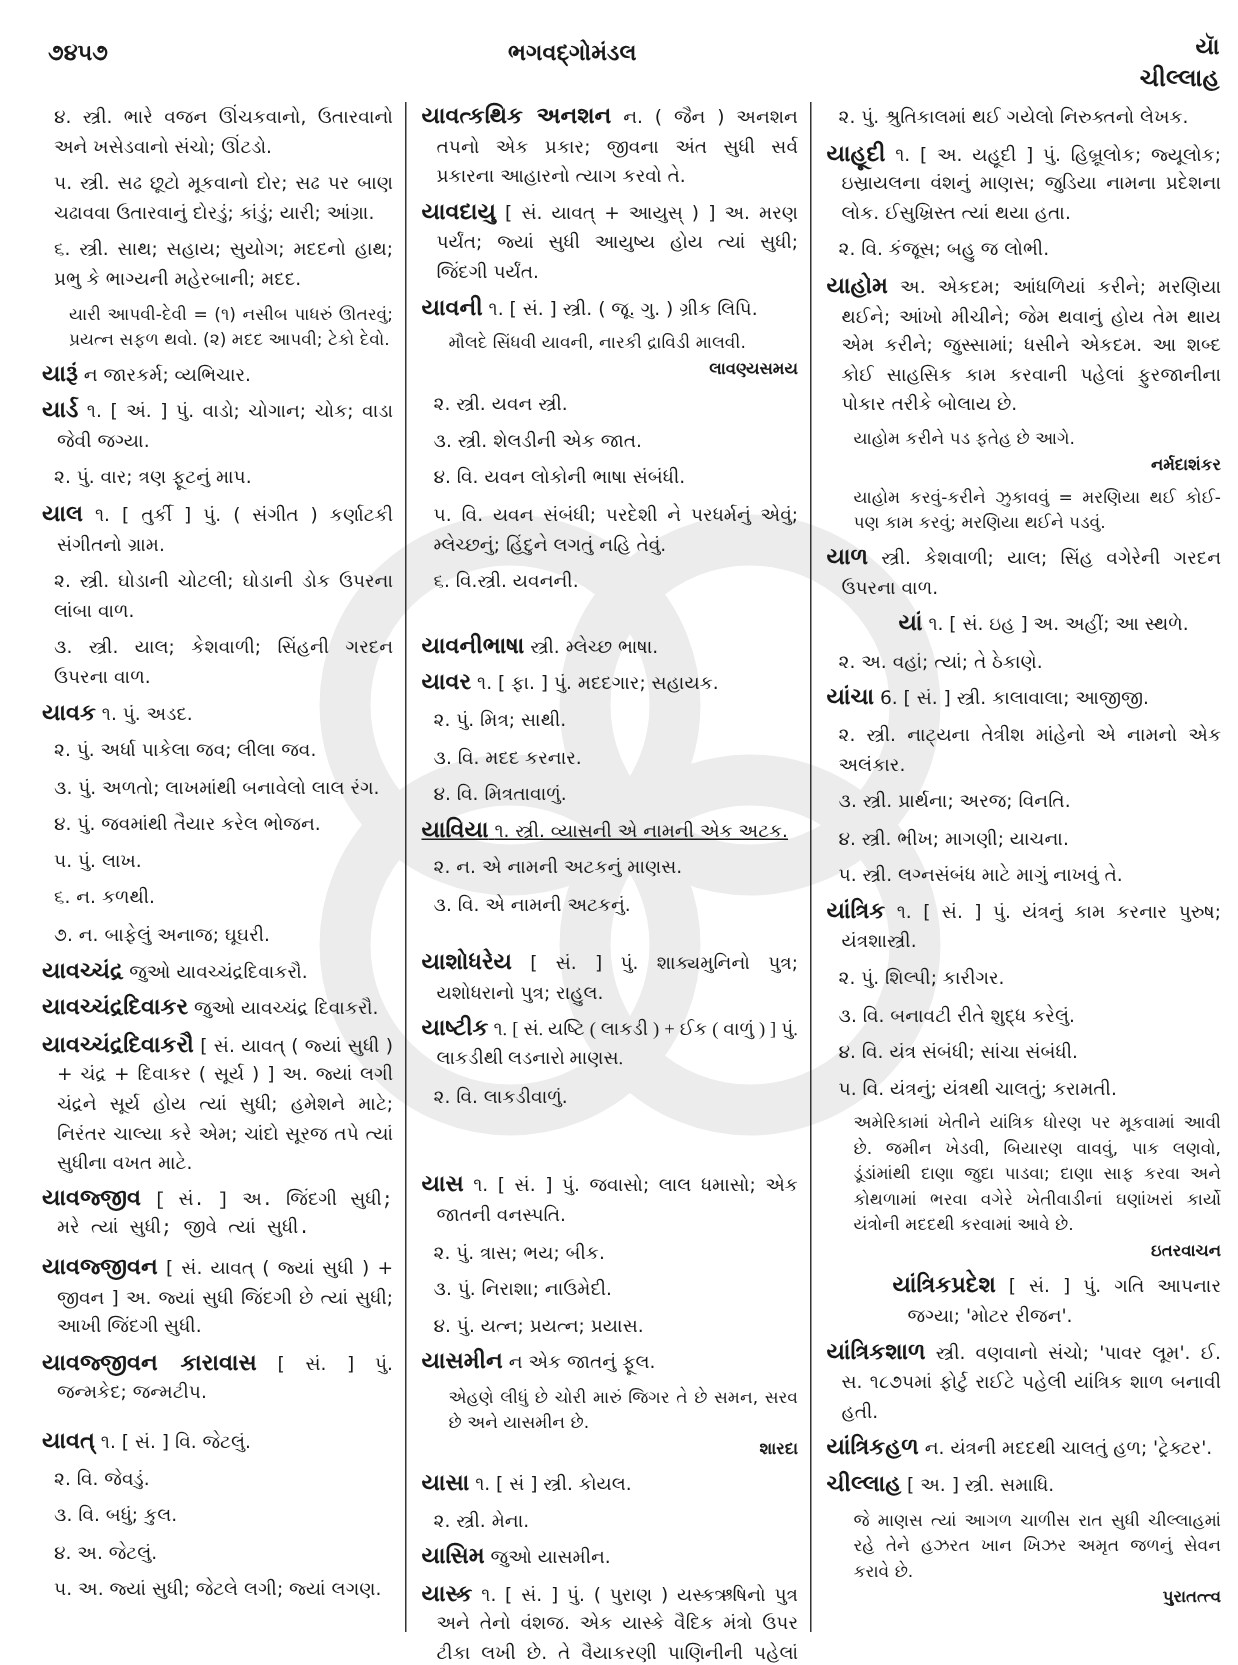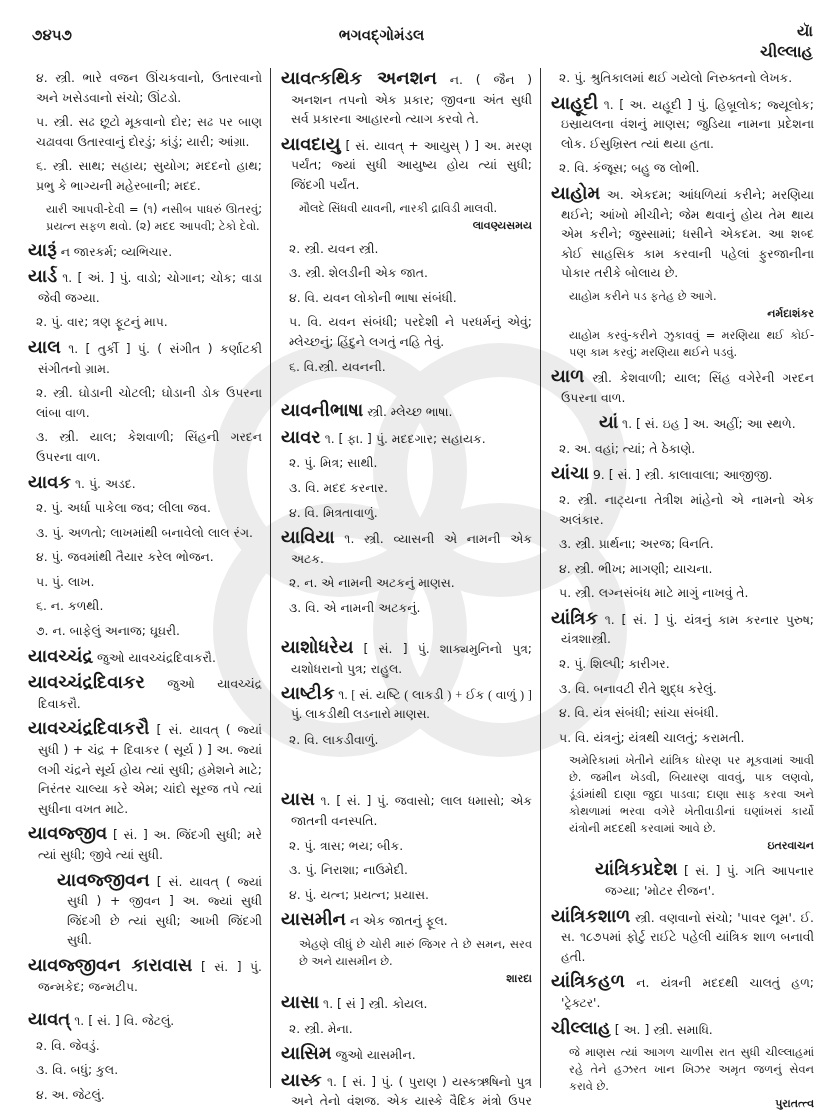--- a/index.html
+++ b/index.html
@@ -16,21 +16,21 @@
   .running-title { position: absolute; left: 0; width: 763px; top: 26px; text-align: center; font-size: 15px; font-weight: bold; }
   .guide-words { position: absolute; right: 22px; top: 22px; text-align: right; font-weight: bold; }
   .guide-words .g1 { font-size: 15px; display: block; }
   .guide-words .g2 { font-size: 16px; display: block; margin-top: 2px; }
   .columns { position: absolute; left: 28px; top: 68px; width: 790px; height: 1020px; display: flex; z-index: 1; }
   .col { box-sizing: border-box; font-size: 12.4px; line-height: 19.6px; }
   .col1 { width: 242px; padding-right: 8px; }
   .col2 { width: 270px; padding: 0 8px 0 10px; border-left: 1.4px solid #333; }
   .col3 { width: 278px; padding: 0 4px 0 10px; border-left: 1.4px solid #333; }
   .entry { margin-bottom: 5px; text-align: justify; }
-  .hw { font-weight: bold; font-size: 18px; }
+  .hw { font-weight: bold; font-size: 15px; }
   .sense { padding-left: 8px; text-indent: 0; }
   .quote { padding-left: 18px; font-size: 11.4px; line-height: 17px; }
   .quote-src { display: block; text-align: right; font-size: 11px; font-weight: bold; }
 </style>
 </head>
 <body>
 
 <svg class="watermark" viewBox="0 0 500 500">
   <g fill="none" stroke="#ececec" stroke-width="34">
     <circle cx="170" cy="170" r="110"></circle>
@@ -64,44 +64,45 @@
       <div class="entry" style="padding-left: 10px; text-indent: -10px;"><span class="hw">યાવક</span> <span>૧. પું. અડદ.</span></div>
       <div class="entry sense">૨. પું. અર્ધા પાકેલા જવ; લીલા જવ.</div>
       <div class="entry sense">૩. પું. અળતો; લાખમાંથી બનાવેલો લાલ રંગ.</div>
       <div class="entry sense">૪. પું. જવમાંથી તૈયાર કરેલ ભોજન.</div>
       <div class="entry sense">૫. પું. લાખ.</div>
       <div class="entry sense">૬. ન. કળથી.</div>
       <div class="entry sense">૭. ન. બાફેલું અનાજ; ઘૂઘરી.</div>
       <div class="entry" style="padding-left: 10px; text-indent: -10px;"><span class="hw">યાવચ્ચંદ્ર</span> <span>જુઓ યાવચ્ચંદ્રદિવાકરૌ.</span></div>
       <div class="entry" style="padding-left: 10px; text-indent: -10px;"><span class="hw">યાવચ્ચંદ્રદિવાકર</span> <span>જુઓ યાવચ્ચંદ્ર દિવાકરૌ.</span></div>
       <div class="entry" style="padding-left: 10px; text-indent: -10px;"><span class="hw">યાવચ્ચંદ્રદિવાકરૌ</span> <span>[ સં. યાવત્ ( જ્યાં સુધી ) + ચંદ્ર + દિવાકર ( સૂર્ય ) ] અ. જ્યાં લગી ચંદ્રને સૂર્ય હોય ત્યાં સુધી; હમેશને માટે; નિરંતર ચાલ્યા કરે એમ; ચાંદો સૂરજ તપે ત્યાં સુધીના વખત માટે.</span></div>
-      <div class="entry" style="padding-left: 10px; text-indent: -10px;"><span class="hw">યાવજ્જીવ</span> <span>[ સં. ] અ. જિંદગી સુધી; મરે ત્યાં સુધી; જીવે ત્યાં સુધી.</span></div>
-      <div class="entry" style="padding-left: 10px; text-indent: -10px; margin-left: 29px;"><span class="hw">યાવજ્જીવન</span> <span>[ સં. યાવત્ ( જ્યાં સુધી ) + જીવન ] અ. જ્યાં સુધી જિંદગી છે ત્યાં સુધી; આખી જિંદગી સુધી.</span></div>
+      <div class="entry" style="padding-left: 10px; text-indent: -10px; font-family: Liberation Mono, monospace;"><span class="hw">યાવજ્જીવ</span> <span>[ સં. ] અ. જિંદગી સુધી; મરે ત્યાં સુધી; જીવે ત્યાં સુધી.</span></div>
+      <div class="entry" style="padding-left: 10px; text-indent: -10px;"><span class="hw">યાવજ્જીવન</span> <span>[ સં. યાવત્ ( જ્યાં સુધી ) + જીવન ] અ. જ્યાં સુધી જિંદગી છે ત્યાં સુધી; આખી જિંદગી સુધી.</span></div>
       <div class="entry" style="padding-left: 10px; text-indent: -10px;"><span class="hw">યાવજ્જીવન કારાવાસ</span> <span>[ સં. ] પું. જન્મકેદ; જન્મટીપ.</span></div>
       <div class="entry" style="padding-left: 10px; text-indent: -10px; margin-top: 13px;"><span class="hw">યાવત્</span> <span>૧. [ સં. ] વિ. જેટલું.</span></div>
       <div class="entry sense">૨. વિ. જેવડું.</div>
       <div class="entry sense">૩. વિ. બધું; કુલ.</div>
       <div class="entry sense">૪. અ. જેટલું.</div>
       <div class="entry sense">૫. અ. જ્યાં સુધી; જેટલે લગી; જ્યાં લગણ.</div>
     </div>
   <div class="col col2">
       <div class="entry" style="padding-left: 10px; text-indent: -10px;"><span class="hw">યાવત્કથિક અનશન</span> <span>ન. ( જૈન ) અનશન તપનો એક પ્રકાર; જીવના અંત સુધી સર્વ પ્રકારના આહારનો ત્યાગ કરવો તે.</span></div>
       <div class="entry" style="padding-left: 10px; text-indent: -10px;"><span class="hw">યાવદાયુ</span> <span>[ સં. યાવત્ + આયુસ્ ) ] અ. મરણ પર્યંત; જ્યાં સુધી આયુષ્ય હોય ત્યાં સુધી; જિંદગી પર્યંત.</span></div>
+      <div class="entry" style="padding-left: 10px; text-indent: -10px;"><span class="hw">યાવની</span> <span>૧. [ સં. ] સ્ત્રી. ( જૂ. ગુ. ) ગ્રીક લિપિ.</span></div>
       <div class="entry quote"><span>મૌલદે સિંધવી યાવની, નારકી દ્રાવિડી માલવી.</span><span class="quote-src">લાવણ્યસમય</span></div>
       <div class="entry sense">૨. સ્ત્રી. યવન સ્ત્રી.</div>
       <div class="entry sense">૩. સ્ત્રી. શેલડીની એક જાત.</div>
       <div class="entry sense">૪. વિ. યવન લોકોની ભાષા સંબંધી.</div>
       <div class="entry sense">૫. વિ. યવન સંબંધી; પરદેશી ને પરધર્મનું એવું; મ્લેચ્છનું; હિંદુને લગતું નહિ તેવું.</div>
       <div class="entry sense">૬. વિ.સ્ત્રી. યવનની.</div>
       <div class="entry" style="padding-left: 10px; text-indent: -10px; margin-top: 24px;"><span class="hw">યાવનીભાષા</span> <span>સ્ત્રી. મ્લેચ્છ ભાષા.</span></div>
       <div class="entry" style="padding-left: 10px; text-indent: -10px;"><span class="hw">યાવર</span> <span>૧. [ ફા. ] પું. મદદગાર; સહાયક.</span></div>
       <div class="entry sense">૨. પું. મિત્ર; સાથી.</div>
       <div class="entry sense">૩. વિ. મદદ કરનાર.</div>
       <div class="entry sense">૪. વિ. મિત્રતાવાળું.</div>
-      <div class="entry" style="padding-left: 10px; text-indent: -10px;"><span class="hw">યાવિયા</span> <span>૧. સ્ત્રી. વ્યાસની એ નામની એક અટક.</span></div>
+      <div class="entry" style="padding-left: 10px; text-indent: -10px; text-decoration: underline;"><span class="hw">યાવિયા</span> <span>૧. સ્ત્રી. વ્યાસની એ નામની એક અટક.</span></div>
       <div class="entry sense">૨. ન. એ નામની અટકનું માણસ.</div>
       <div class="entry sense">૩. વિ. એ નામની અટકનું.</div>
       <div class="entry" style="padding-left: 10px; text-indent: -10px; margin-top: 20px;"><span class="hw">યાશોધરેય</span> <span>[ સં. ] પું. શાક્યમુનિનો પુત્ર; યશોધરાનો પુત્ર; રાહુલ.</span></div>
       <div class="entry" style="padding-left: 10px; text-indent: -10px; font-family: Liberation Serif, serif;"><span class="hw">યાષ્ટીક</span> <span>૧. [ સં. યષ્ટિ ( લાકડી ) + ઈક ( વાળું ) ] પું. લાકડીથી લડનારો માણસ.</span></div>
       <div class="entry sense">૨. વિ. લાકડીવાળું.</div>
       <div class="entry" style="padding-left: 10px; text-indent: -10px; margin-top: 40px;"><span class="hw">યાસ</span> <span>૧. [ સં. ] પું. જવાસો; લાલ ધમાસો; એક જાતની વનસ્પતિ.</span></div>
       <div class="entry sense">૨. પું. ત્રાસ; ભય; બીક.</div>
       <div class="entry sense">૩. પું. નિરાશા; નાઉમેદી.</div>
       <div class="entry sense">૪. પું. યત્ન; પ્રયત્ન; પ્રયાસ.</div>
       <div class="entry" style="padding-left: 10px; text-indent: -10px;"><span class="hw">યાસમીન</span> <span>ન એક જાતનું ફૂલ.</span></div>
@@ -114,21 +115,21 @@
   <div class="col col3">
       <div class="entry sense">૨. પું. શ્રુતિકાલમાં થઈ ગયેલો નિરુક્તનો લેખક.</div>
       <div class="entry" style="padding-left: 10px; text-indent: -10px;"><span class="hw">યાહૂદી</span> <span>૧. [ અ. યહૂદી ] પું. હિબ્રૂલોક; જ્યૂલોક; ઇસ્રાયલના વંશનું માણસ; જુડિયા નામના પ્રદેશના લોક. ઈસુખ્રિસ્ત ત્યાં થયા હતા.</span></div>
       <div class="entry sense">૨. વિ. કંજૂસ; બહુ જ લોભી.</div>
       <div class="entry" style="padding-left: 10px; text-indent: -10px;"><span class="hw">યાહોમ</span> <span>અ. એકદમ; આંધળિયાં કરીને; મરણિયા થઈને; આંખો મીચીને; જેમ થવાનું હોય તેમ થાય એમ કરીને; જુસ્સામાં; ધસીને એકદમ. આ શબ્દ કોઈ સાહસિક કામ કરવાની પહેલાં ફુરજાનીના પોકાર તરીકે બોલાય છે.</span></div>
       <div class="entry quote"><span>યાહોમ કરીને પડ ફતેહ છે આગે.</span><span class="quote-src">નર્મદાશંકર</span></div>
       <div class="entry quote"><span>યાહોમ કરવું-કરીને ઝુકાવવું = મરણિયા થઈ કોઈ-પણ કામ કરવું; મરણિયા થઈને પડવું.</span></div>
       <div class="entry" style="padding-left: 10px; text-indent: -10px;"><span class="hw">યાળ</span> <span>સ્ત્રી. કેશવાળી; યાલ; સિંહ વગેરેની ગરદન ઉપરના વાળ.</span></div>
       <div class="entry" style="padding-left: 10px; text-indent: -10px; margin-left: 48px;"><span class="hw">યાં</span> <span>૧. [ સં. ઇહ ] અ. અહીં; આ સ્થળે.</span></div>
       <div class="entry sense">૨. અ. વહાં; ત્યાં; તે ઠેકાણે.</div>
-      <div class="entry" style="padding-left: 10px; text-indent: -10px;"><span class="hw">યાંચા</span> <span>9. [ સં. ] સ્ત્રી. કાલાવાલા; આજીજી.</span></div>
+      <div class="entry" style="padding-left: 10px; text-indent: -10px;"><span class="hw">યાંચા</span> <span>6. [ સં. ] સ્ત્રી. કાલાવાલા; આજીજી.</span></div>
       <div class="entry sense">૨. સ્ત્રી. નાટ્યના તેત્રીશ માંહેનો એ નામનો એક અલંકાર.</div>
       <div class="entry sense">૩. સ્ત્રી. પ્રાર્થના; અરજ; વિનતિ.</div>
       <div class="entry sense">૪. સ્ત્રી. ભીખ; માગણી; યાચના.</div>
       <div class="entry sense">૫. સ્ત્રી. લગ્નસંબંધ માટે માગું નાખવું તે.</div>
       <div class="entry" style="padding-left: 10px; text-indent: -10px;"><span class="hw">યાંત્રિક</span> <span>૧. [ સં. ] પું. યંત્રનું કામ કરનાર પુરુષ; યંત્રશાસ્ત્રી.</span></div>
       <div class="entry sense">૨. પું. શિલ્પી; કારીગર.</div>
       <div class="entry sense">૩. વિ. બનાવટી રીતે શુદ્ધ કરેલું.</div>
       <div class="entry sense">૪. વિ. યંત્ર સંબંધી; સાંચા સંબંધી.</div>
       <div class="entry sense">૫. વિ. યંત્રનું; યંત્રથી ચાલતું; કરામતી.</div>
       <div class="entry quote"><span>અમેરિકામાં ખેતીને યાંત્રિક ધોરણ પર મૂકવામાં આવી છે. જમીન ખેડવી, બિયારણ વાવવું, પાક લણવો, ડૂંડાંમાંથી દાણા જુદા પાડવા; દાણા સાફ કરવા અને કોથળામાં ભરવા વગેરે ખેતીવાડીનાં ઘણાંખરાં કાર્યો યંત્રોની મદદથી કરવામાં આવે છે.</span><span class="quote-src">ઇતરવાચન</span></div>

